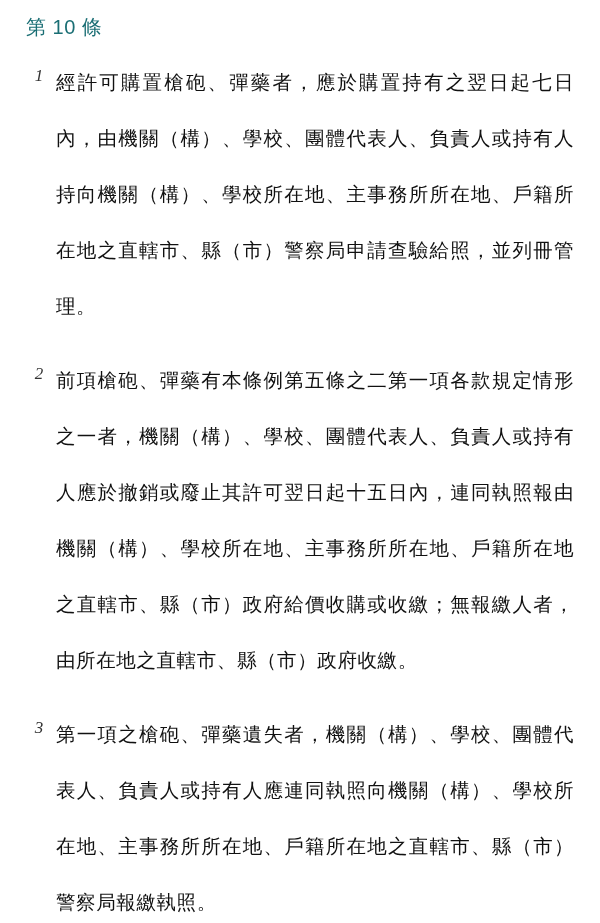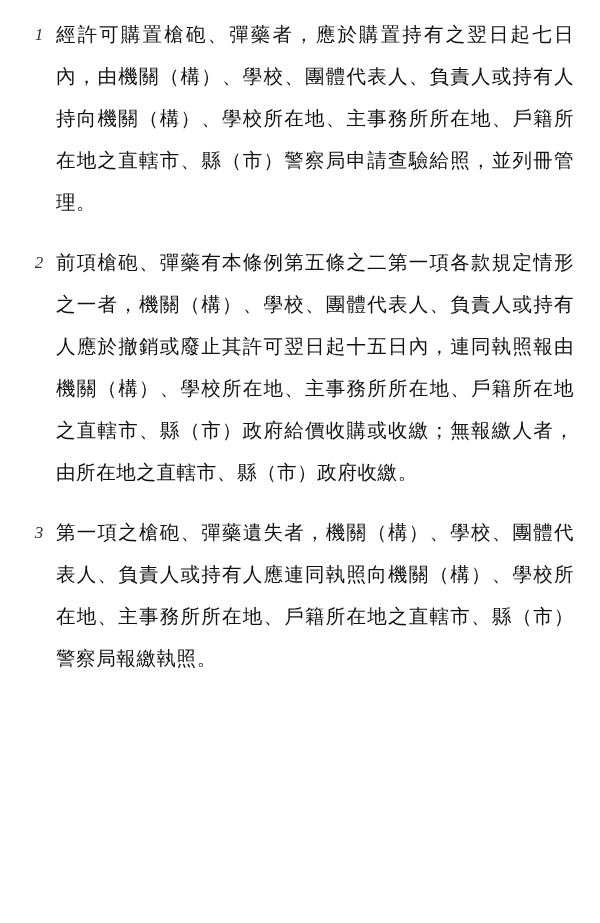--- a/index.html
+++ b/index.html
@@ -41,34 +41,35 @@
     text-align: center;
     font-style: italic;
     font-size: 17px;
     color: #333333;
     line-height: 42px;
     font-family: "Liberation Serif", "DejaVu Serif", serif;
   }
   .clause-text {
     flex: 1 1 auto;
     font-size: 19.5px;
-    line-height: 42px;
+    line-height: 56px;
     letter-spacing: 0.6px;
     text-align: justify;
     text-justify: inter-ideograph;
     color: #111111;
     font-family: "DejaVu Sans", "Liberation Sans", sans-serif;
     word-break: break-all;
   }
 </style>
 </head>
 <body>
 
 <div class="page">
 
+  <h1 class="article-heading">第 10 條</h1>
 
   <div class="clause">
     <div class="clause-number">1</div>
     <div class="clause-text">經許可購置槍砲、彈藥者，應於購置持有之翌日起七日內，由機關（構）、學校、團體代表人、負責人或持有人持向機關（構）、學校所在地、主事務所所在地、戶籍所在地之直轄市、縣（市）警察局申請查驗給照，並列冊管理。</div>
   </div>
 
   <div class="clause">
     <div class="clause-number">2</div>
     <div class="clause-text">前項槍砲、彈藥有本條例第五條之二第一項各款規定情形之一者，機關（構）、學校、團體代表人、負責人或持有人應於撤銷或廢止其許可翌日起十五日內，連同執照報由機關（構）、學校所在地、主事務所所在地、戶籍所在地之直轄市、縣（市）政府給價收購或收繳；無報繳人者，由所在地之直轄市、縣（市）政府收繳。</div>
   </div>

